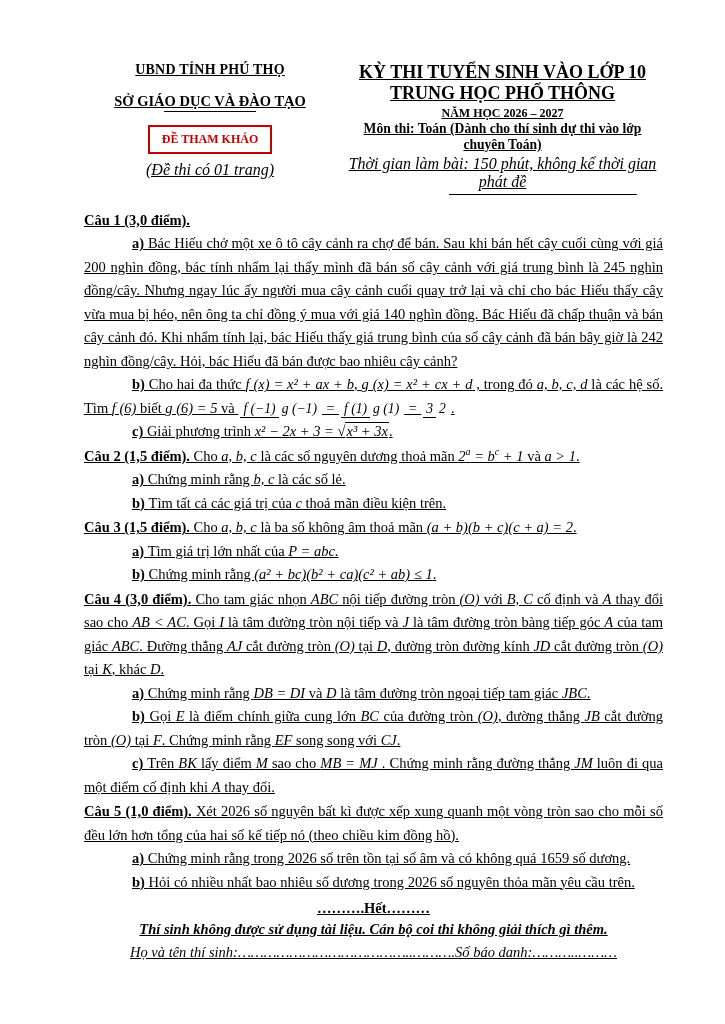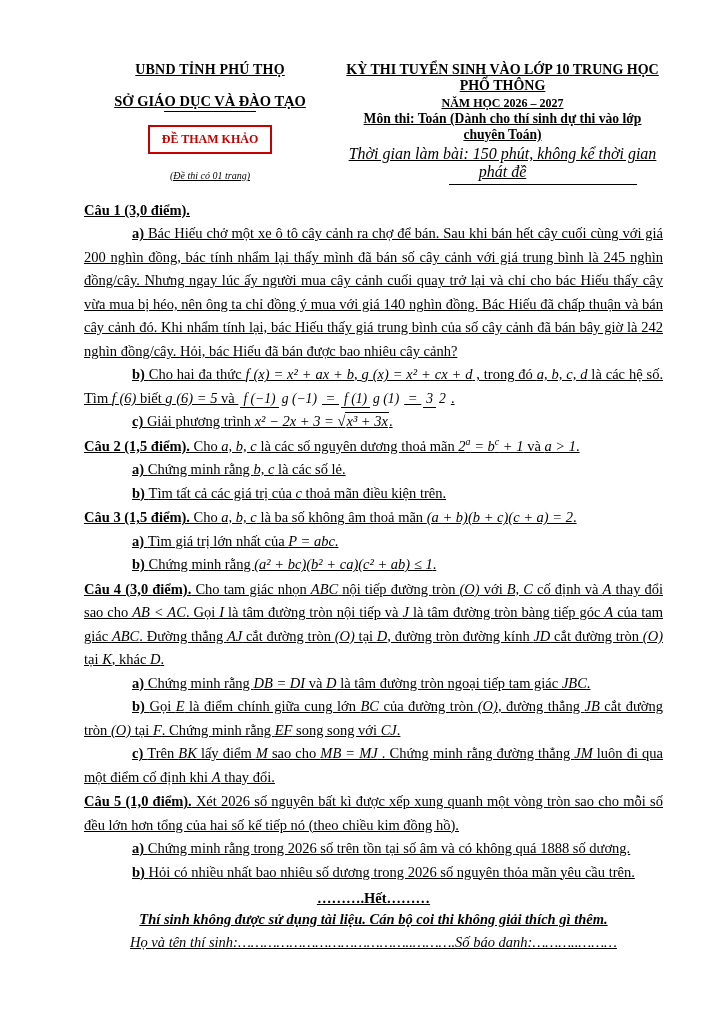--- a/index.html
+++ b/index.html
@@ -14,22 +14,22 @@
 
   
   .header{display:flex;align-items:flex-start;}
   .header-left{width:252px;text-align:center;flex-shrink:0;}
   .header-right{flex:1;text-align:center;padding-left:6px;}
   .agency{font-weight:bold;font-size:14px;letter-spacing:.2px;}
   .dept{font-weight:bold;font-size:14.5px;margin-top:15px;}
   .dept::after{content:"";display:block;width:92px;margin:1px auto 0;border-bottom:1px solid #000;}
   .exam-box{display:inline-block;border:2px solid var(--red,#c40000);color:var(--red,#c40000);
     font-weight:bold;font-size:12px;padding:5px 12px;margin-top:13px;}
-  .page-note{font-style:italic;margin-top:16px;font-size:10px;}
-  .exam-title{font-weight:bold;font-size:14px;}
+  .page-note{font-style:italic;margin-top:7px;font-size:16px;}
+  .exam-title{font-weight:bold;font-size:18px;}
   .school-year{font-weight:bold;font-size:12px;margin-top:2px;}
   .subject-line{font-weight:bold;font-size:13.6px;}
   .duration-line{font-style:italic;font-size:16px;margin-top:2px;}
   .duration-line::after{content:"";display:block;width:188px;margin:3px 26px 0 auto;border-bottom:1px solid #000;}
 
   
   .doc-body{margin-top:14px;}
   .para{text-align:justify;line-height:1.62;}
   .para.question{margin-top:1px;}
   .para.item{text-indent:48px;}
@@ -91,21 +91,21 @@
       <div class="para item"><span class="bold">a) </span><span>Chứng minh rằng </span><span class="math">b, c</span><span>  là các số lẻ.</span></div>
       <div class="para item"><span class="bold">b) </span><span>Tìm tất cả các giá trị của </span><span class="math">c</span><span> thoả mãn điều kiện trên.</span></div>
       <div class="para question"><span class="bold">Câu 3 (1,5 điểm).</span><span> Cho </span><span class="math">a, b, c</span><span>  là ba số không âm thoả mãn </span><span class="math">(a + b)(b + c)(c + a) = 2</span><span>.</span></div>
       <div class="para item"><span class="bold">a) </span><span>Tìm giá trị lớn nhất của  </span><span class="math">P = abc</span><span>.</span></div>
       <div class="para item"><span class="bold">b) </span><span>Chứng minh rằng </span><span class="math">(a² + bc)(b² + ca)(c² + ab) ≤ 1</span><span>.</span></div>
       <div class="para question"><span class="bold">Câu 4 (3,0 điểm).</span><span> Cho tam giác nhọn </span><span class="math">ABC</span><span> nội tiếp đường tròn </span><span class="math">(O)</span><span> với </span><span class="math">B, C</span><span> cố định và </span><span class="math">A</span><span> thay đổi sao cho </span><span class="math">AB &lt; AC</span><span>. Gọi </span><span class="math">I</span><span> là tâm đường tròn nội tiếp và </span><span class="math">J</span><span> là tâm đường tròn bàng tiếp góc </span><span class="math">A</span><span>  của tam giác </span><span class="math">ABC</span><span>. Đường thẳng </span><span class="math">AJ</span><span> cắt đường tròn </span><span class="math">(O)</span><span> tại </span><span class="math">D</span><span>, đường tròn đường kính </span><span class="math">JD</span><span>  cắt đường tròn </span><span class="math">(O)</span><span> tại </span><span class="math">K</span><span>, khác </span><span class="math">D</span><span>.</span></div>
       <div class="para item"><span class="bold">a) </span><span>Chứng minh rằng  </span><span class="math">DB = DI</span><span>  và </span><span class="math">D</span><span> là tâm đường tròn ngoại tiếp tam giác </span><span class="math">JBC</span><span>.</span></div>
       <div class="para item"><span class="bold">b) </span><span>Gọi </span><span class="math">E</span><span> là điểm chính giữa cung lớn </span><span class="math">BC</span><span> của đường tròn </span><span class="math">(O)</span><span>, đường thẳng </span><span class="math">JB</span><span> cắt đường tròn </span><span class="math">(O)</span><span> tại </span><span class="math">F</span><span>. Chứng minh rằng </span><span class="math">EF</span><span>  song song với  </span><span class="math">CJ</span><span>.</span></div>
       <div class="para item"><span class="bold">c) </span><span>Trên </span><span class="math">BK</span><span> lấy điểm </span><span class="math">M</span><span> sao cho  </span><span class="math">MB = MJ</span><span> . Chứng minh rằng đường thẳng </span><span class="math">JM</span><span>  luôn đi qua một điểm cố định khi </span><span class="math">A</span><span> thay đổi.</span></div>
       <div class="para question"><span class="bold">Câu 5 (1,0 điểm).</span><span> Xét 2026 số nguyên bất kì được xếp xung quanh một vòng tròn sao cho mỗi số đều lớn hơn tổng của hai số kế tiếp nó (theo chiều kim đồng hồ).</span></div>
-      <div class="para item"><span class="bold">a) </span><span>Chứng minh rằng trong 2026 số trên tồn tại số âm và có không quá 1888 số dương.</span></div>
+      <div class="para item"><span class="bold">a) </span><span>Chứng minh rằng trong 2026 số trên tồn tại số âm và có không quá 1659 số dương.</span></div>
       <div class="para item"><span class="bold">b) </span><span>Hỏi có nhiều nhất bao nhiêu số dương trong 2026 số nguyên thỏa mãn yêu cầu trên.</span></div>
     </div>
 
   <div class="het">……….Hết………</div>
   <div class="exam-note">Thí sinh không được sử dụng tài liệu. Cán bộ coi thi không giải thích gì thêm.</div>
   <div class="name-line">Họ và tên thí sinh:…………………………………..……….Số báo danh:………..………</div>
 
 </div>
 
 </body></html>

